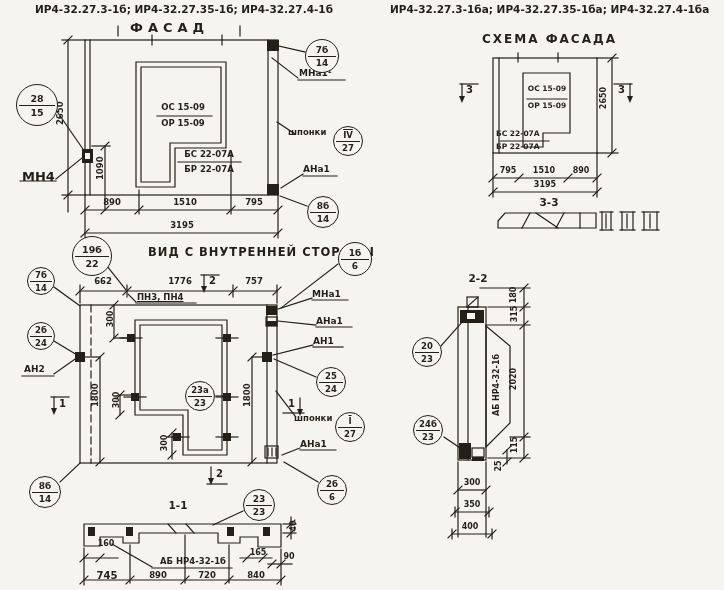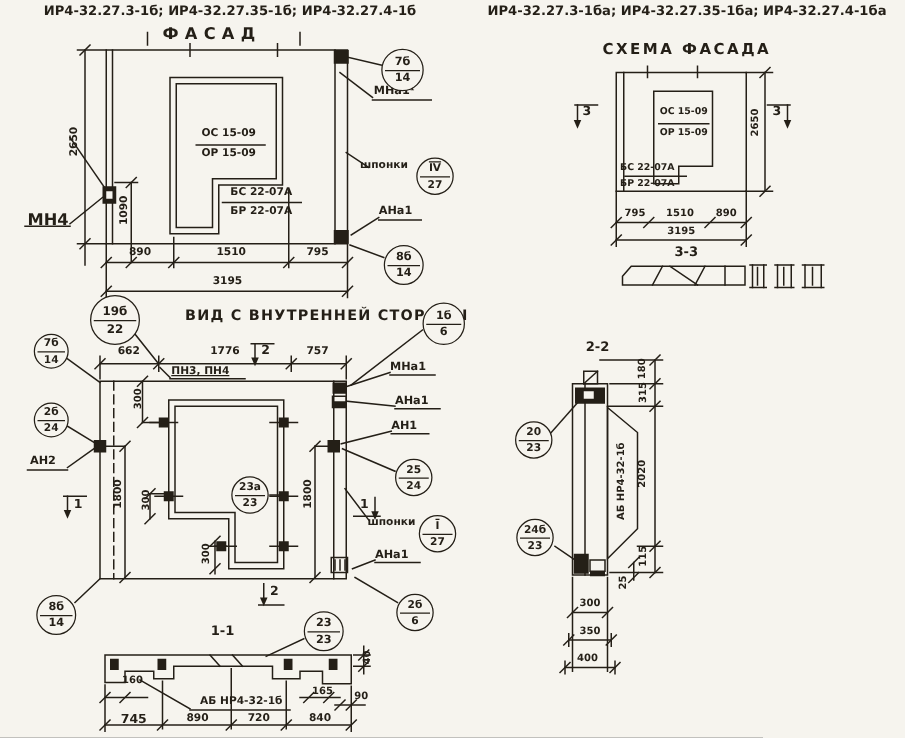--- a/index.html
+++ b/index.html
@@ -392,20 +392,24 @@
 <div class="t rot" style="left:455px;top:381px;width:84px;font-size:8px;">АБ НР4-32-1б</div>
 <div class="t rot" style="left:502px;top:291px;width:24px;font-size:8px;">180</div>
 <div class="t rot" style="left:503px;top:310px;width:24px;font-size:8px;">315</div>
 <div class="t rot" style="left:499px;top:375px;width:30px;font-size:8px;">2020</div>
 <div class="t rot" style="left:503px;top:441px;width:24px;font-size:8px;">115</div>
 <div class="t rot" style="left:490px;top:462px;width:18px;font-size:8px;">25</div>
 <div class="t c" style="left:458px;top:479px;width:28px;font-size:8px;">300</div>
 <div class="t c" style="left:456px;top:501px;width:32px;font-size:8px;">350</div>
 <div class="t c" style="left:453px;top:523px;width:34px;font-size:8px;">400</div>
 
+<div class="balloon" style="left:16px;top:84px;width:42px;height:42px;font-size:9.5px;">
+  <span class="tt">28</span>
+  <span class="bb">15</span>
+</div>
 <div class="balloon" style="left:305px;top:39px;width:34px;height:34px;font-size:9px;">
   <span class="tt">7б</span>
   <span class="bb">14</span>
 </div>
 <div class="balloon" style="left:333px;top:126px;width:30px;height:30px;font-size:8.5px;">
   <span class="tt ovl">IV</span>
   <span class="bb">27</span>
 </div>
 <div class="balloon" style="left:307px;top:196px;width:32px;height:32px;font-size:9px;">
   <span class="tt">8б</span>

